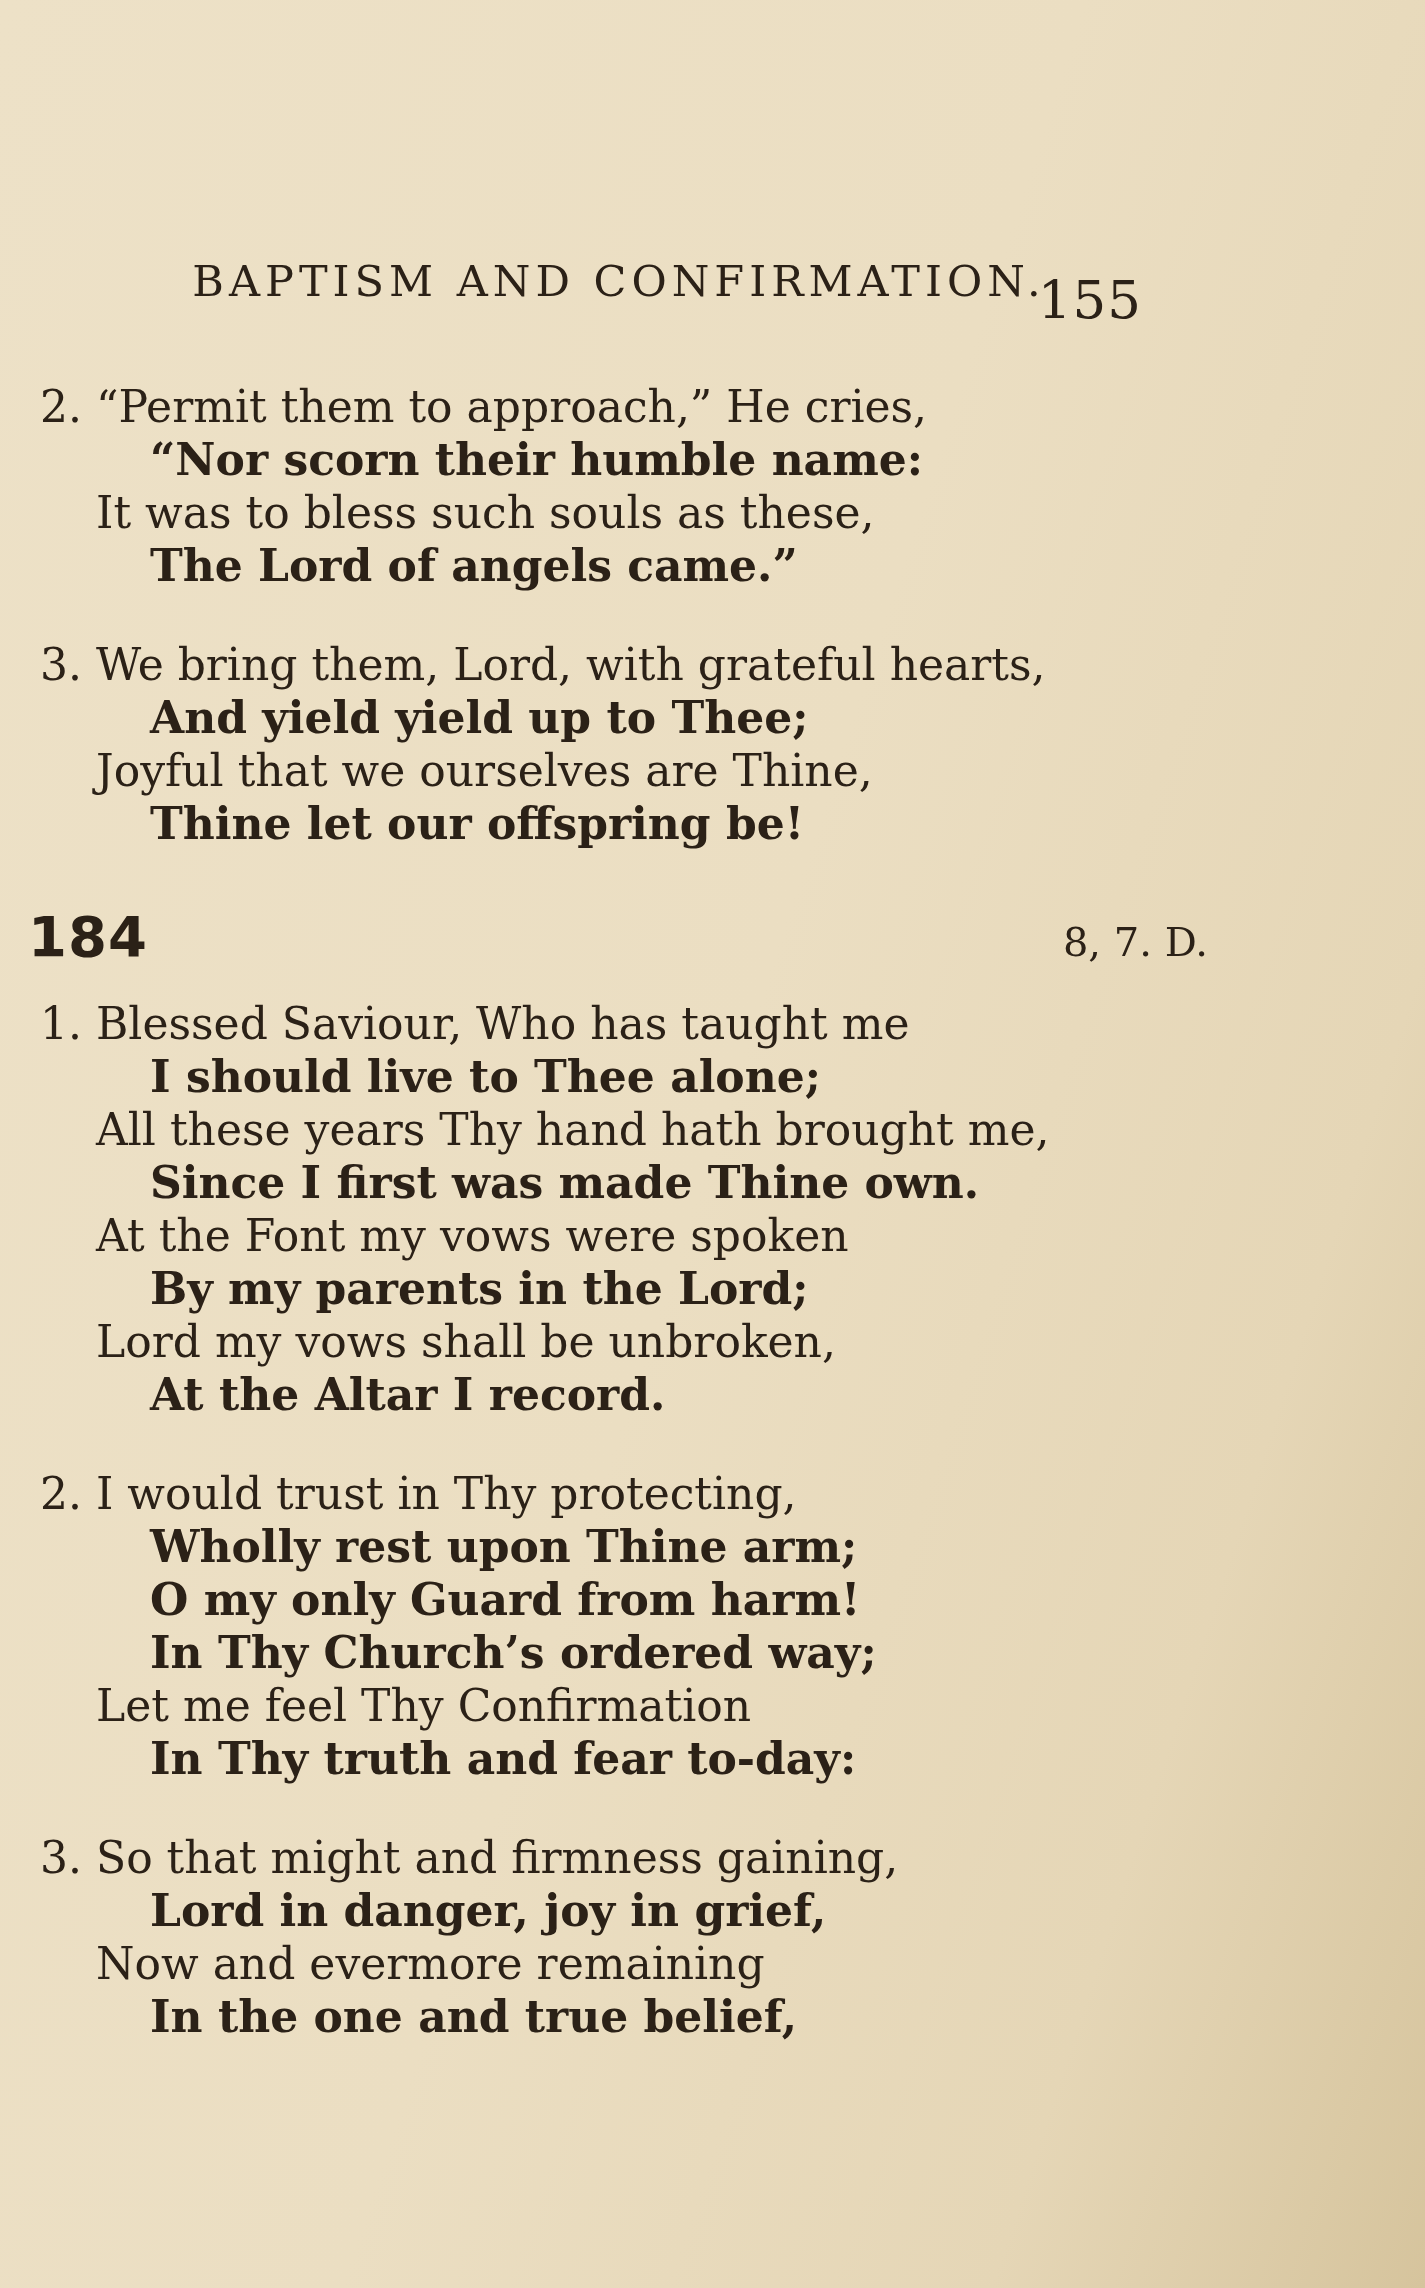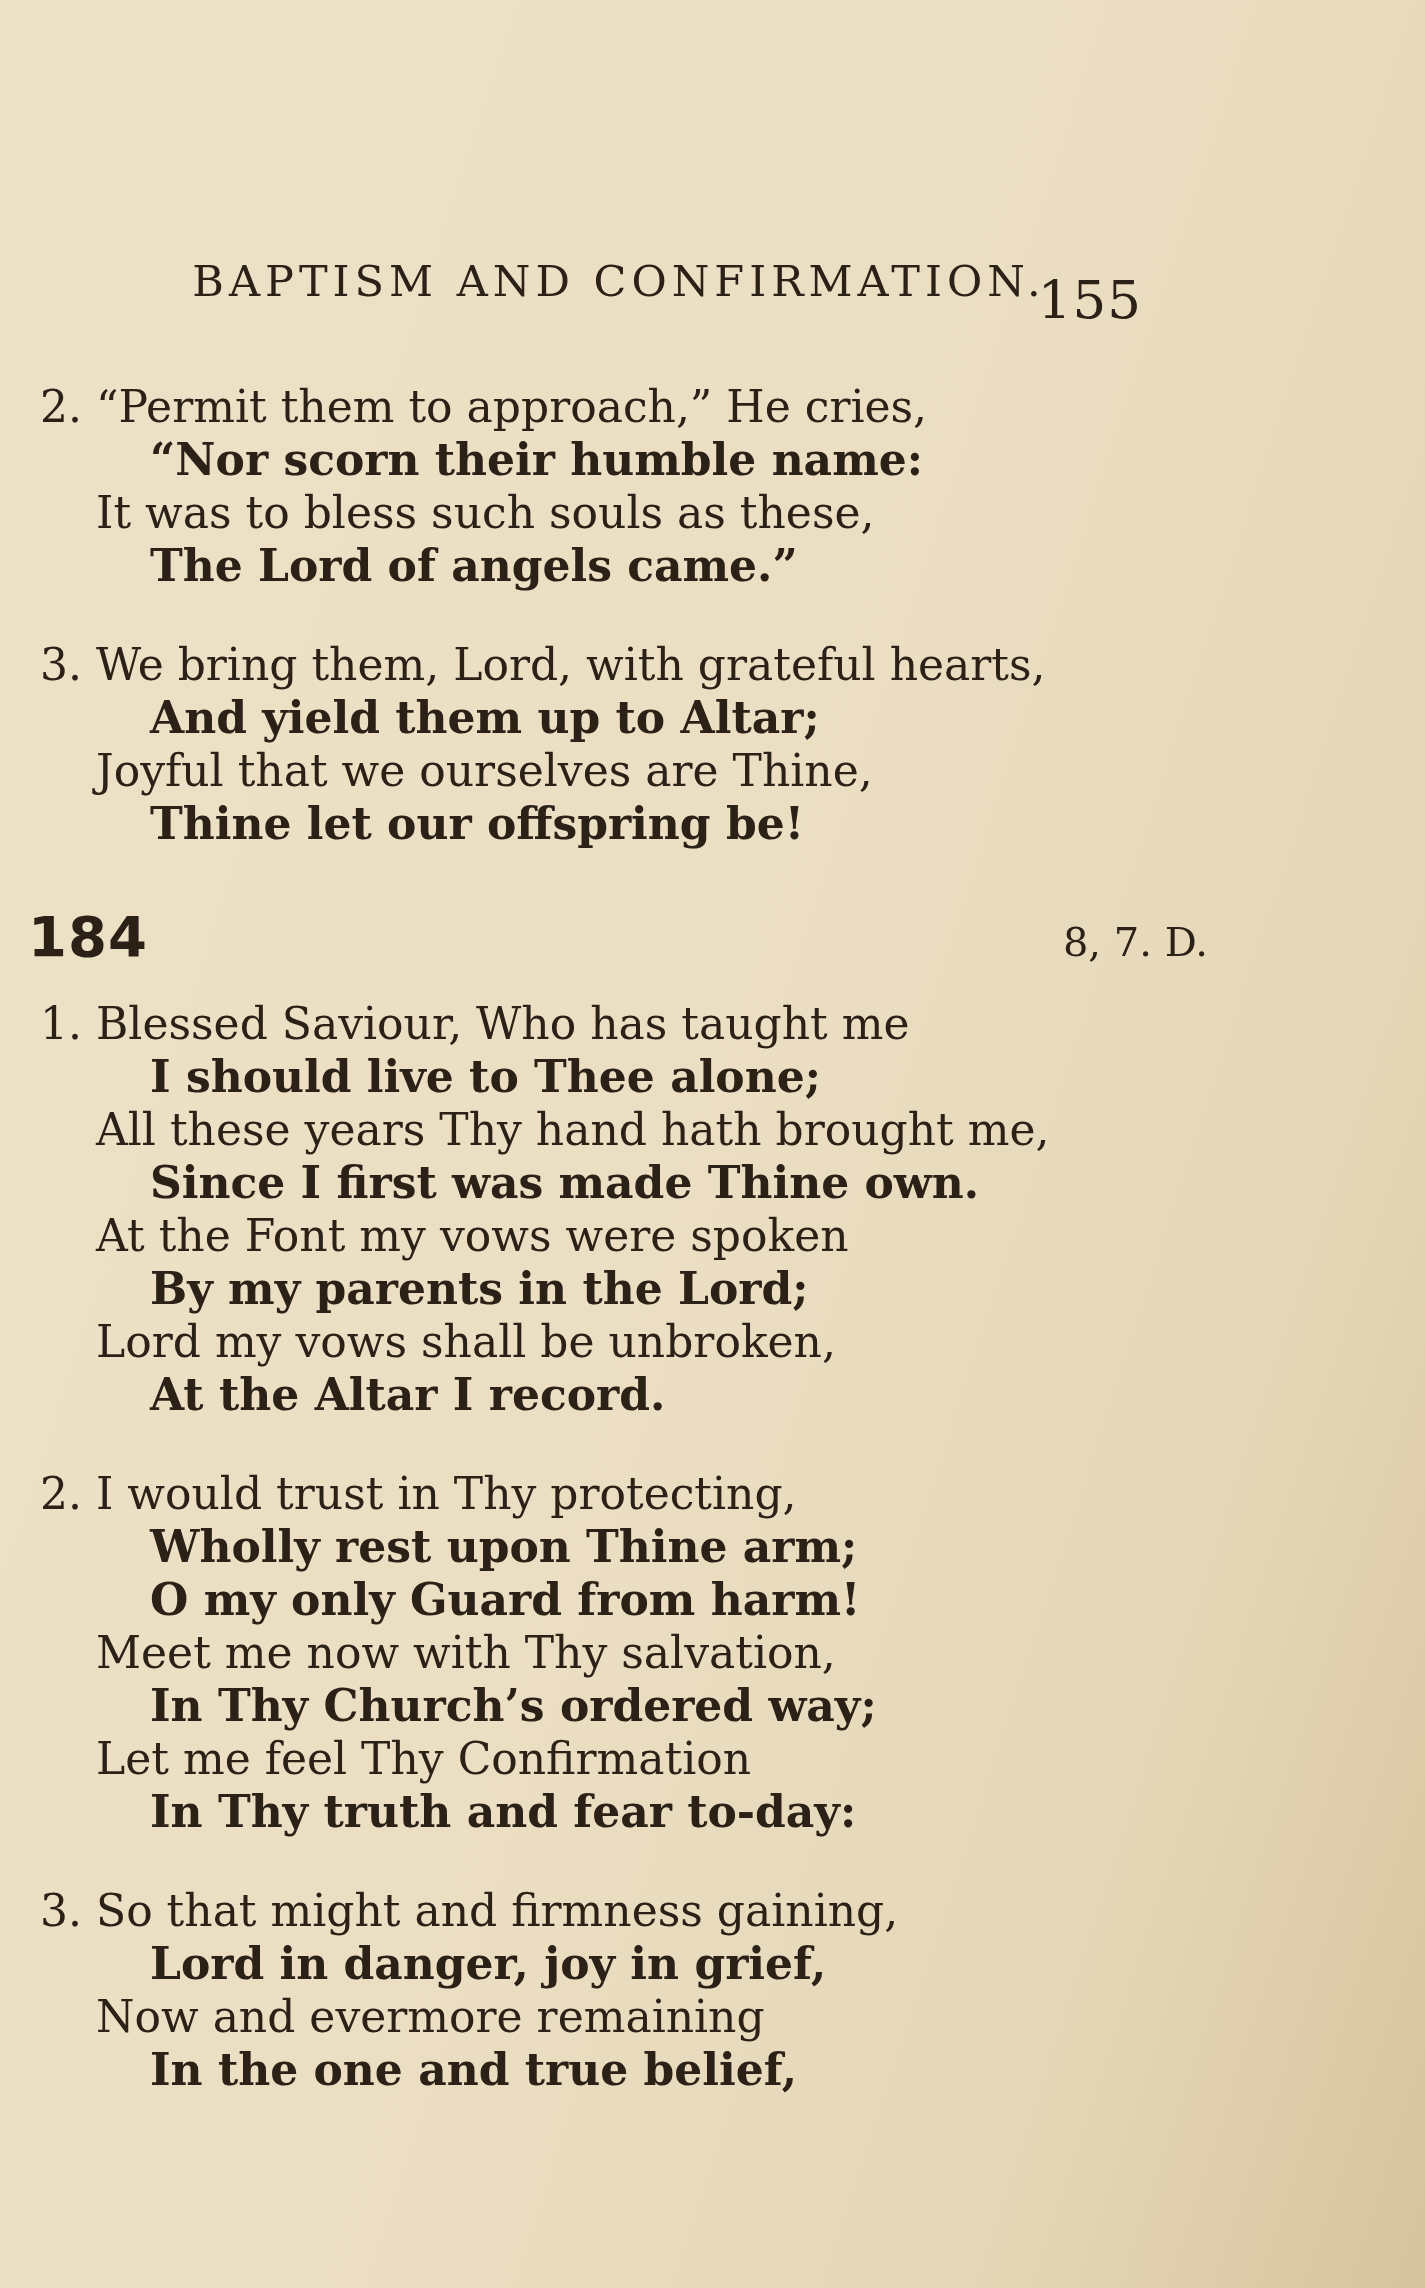--- a/index.html
+++ b/index.html
@@ -77,21 +77,21 @@
     <span class="stanza-number">2.</span>
     <div class="vline">“Permit them to approach,” He cries,</div>
     <div class="vline indent">“Nor scorn their humble name:</div>
     <div class="vline">It was to bless such souls as these,</div>
     <div class="vline indent">The Lord of angels came.”</div>
   </div>
 
   <div class="stanza">
     <span class="stanza-number">3.</span>
     <div class="vline">We bring them, Lord, with grateful hearts,</div>
-    <div class="vline indent">And yield them up to Altar;</div>
+    <div class="vline indent">And yield yield up to Thee;</div>
     <div class="vline">Joyful that we ourselves are Thine,</div>
     <div class="vline indent">Thine let our offspring be!</div>
   </div>
 
   <div class="hymn-heading">
     <span class="hymn-number">184</span>
     <span class="hymn-meter">8, 7. D.</span>
   </div>
 
   <div class="stanza">
@@ -104,21 +104,20 @@
     <div class="vline indent">By my parents in the Lord;</div>
     <div class="vline">Lord my vows shall be unbroken,</div>
     <div class="vline indent">At the Altar I record.</div>
   </div>
 
   <div class="stanza">
     <span class="stanza-number">2.</span>
     <div class="vline">I would trust in Thy protecting,</div>
     <div class="vline indent">Wholly rest upon Thine arm;</div>
     <div class="vline indent">O my only Guard from harm!</div>
-    <div class="vline">Meet me now with Thy salvation,</div>
     <div class="vline indent">In Thy Church’s ordered way;</div>
     <div class="vline">Let me feel Thy Confirmation</div>
     <div class="vline indent">In Thy truth and fear to-day:</div>
   </div>
 
   <div class="stanza">
     <span class="stanza-number">3.</span>
     <div class="vline">So that might and firmness gaining,</div>
     <div class="vline indent">Lord in danger, joy in grief,</div>
     <div class="vline">Now and evermore remaining</div>

